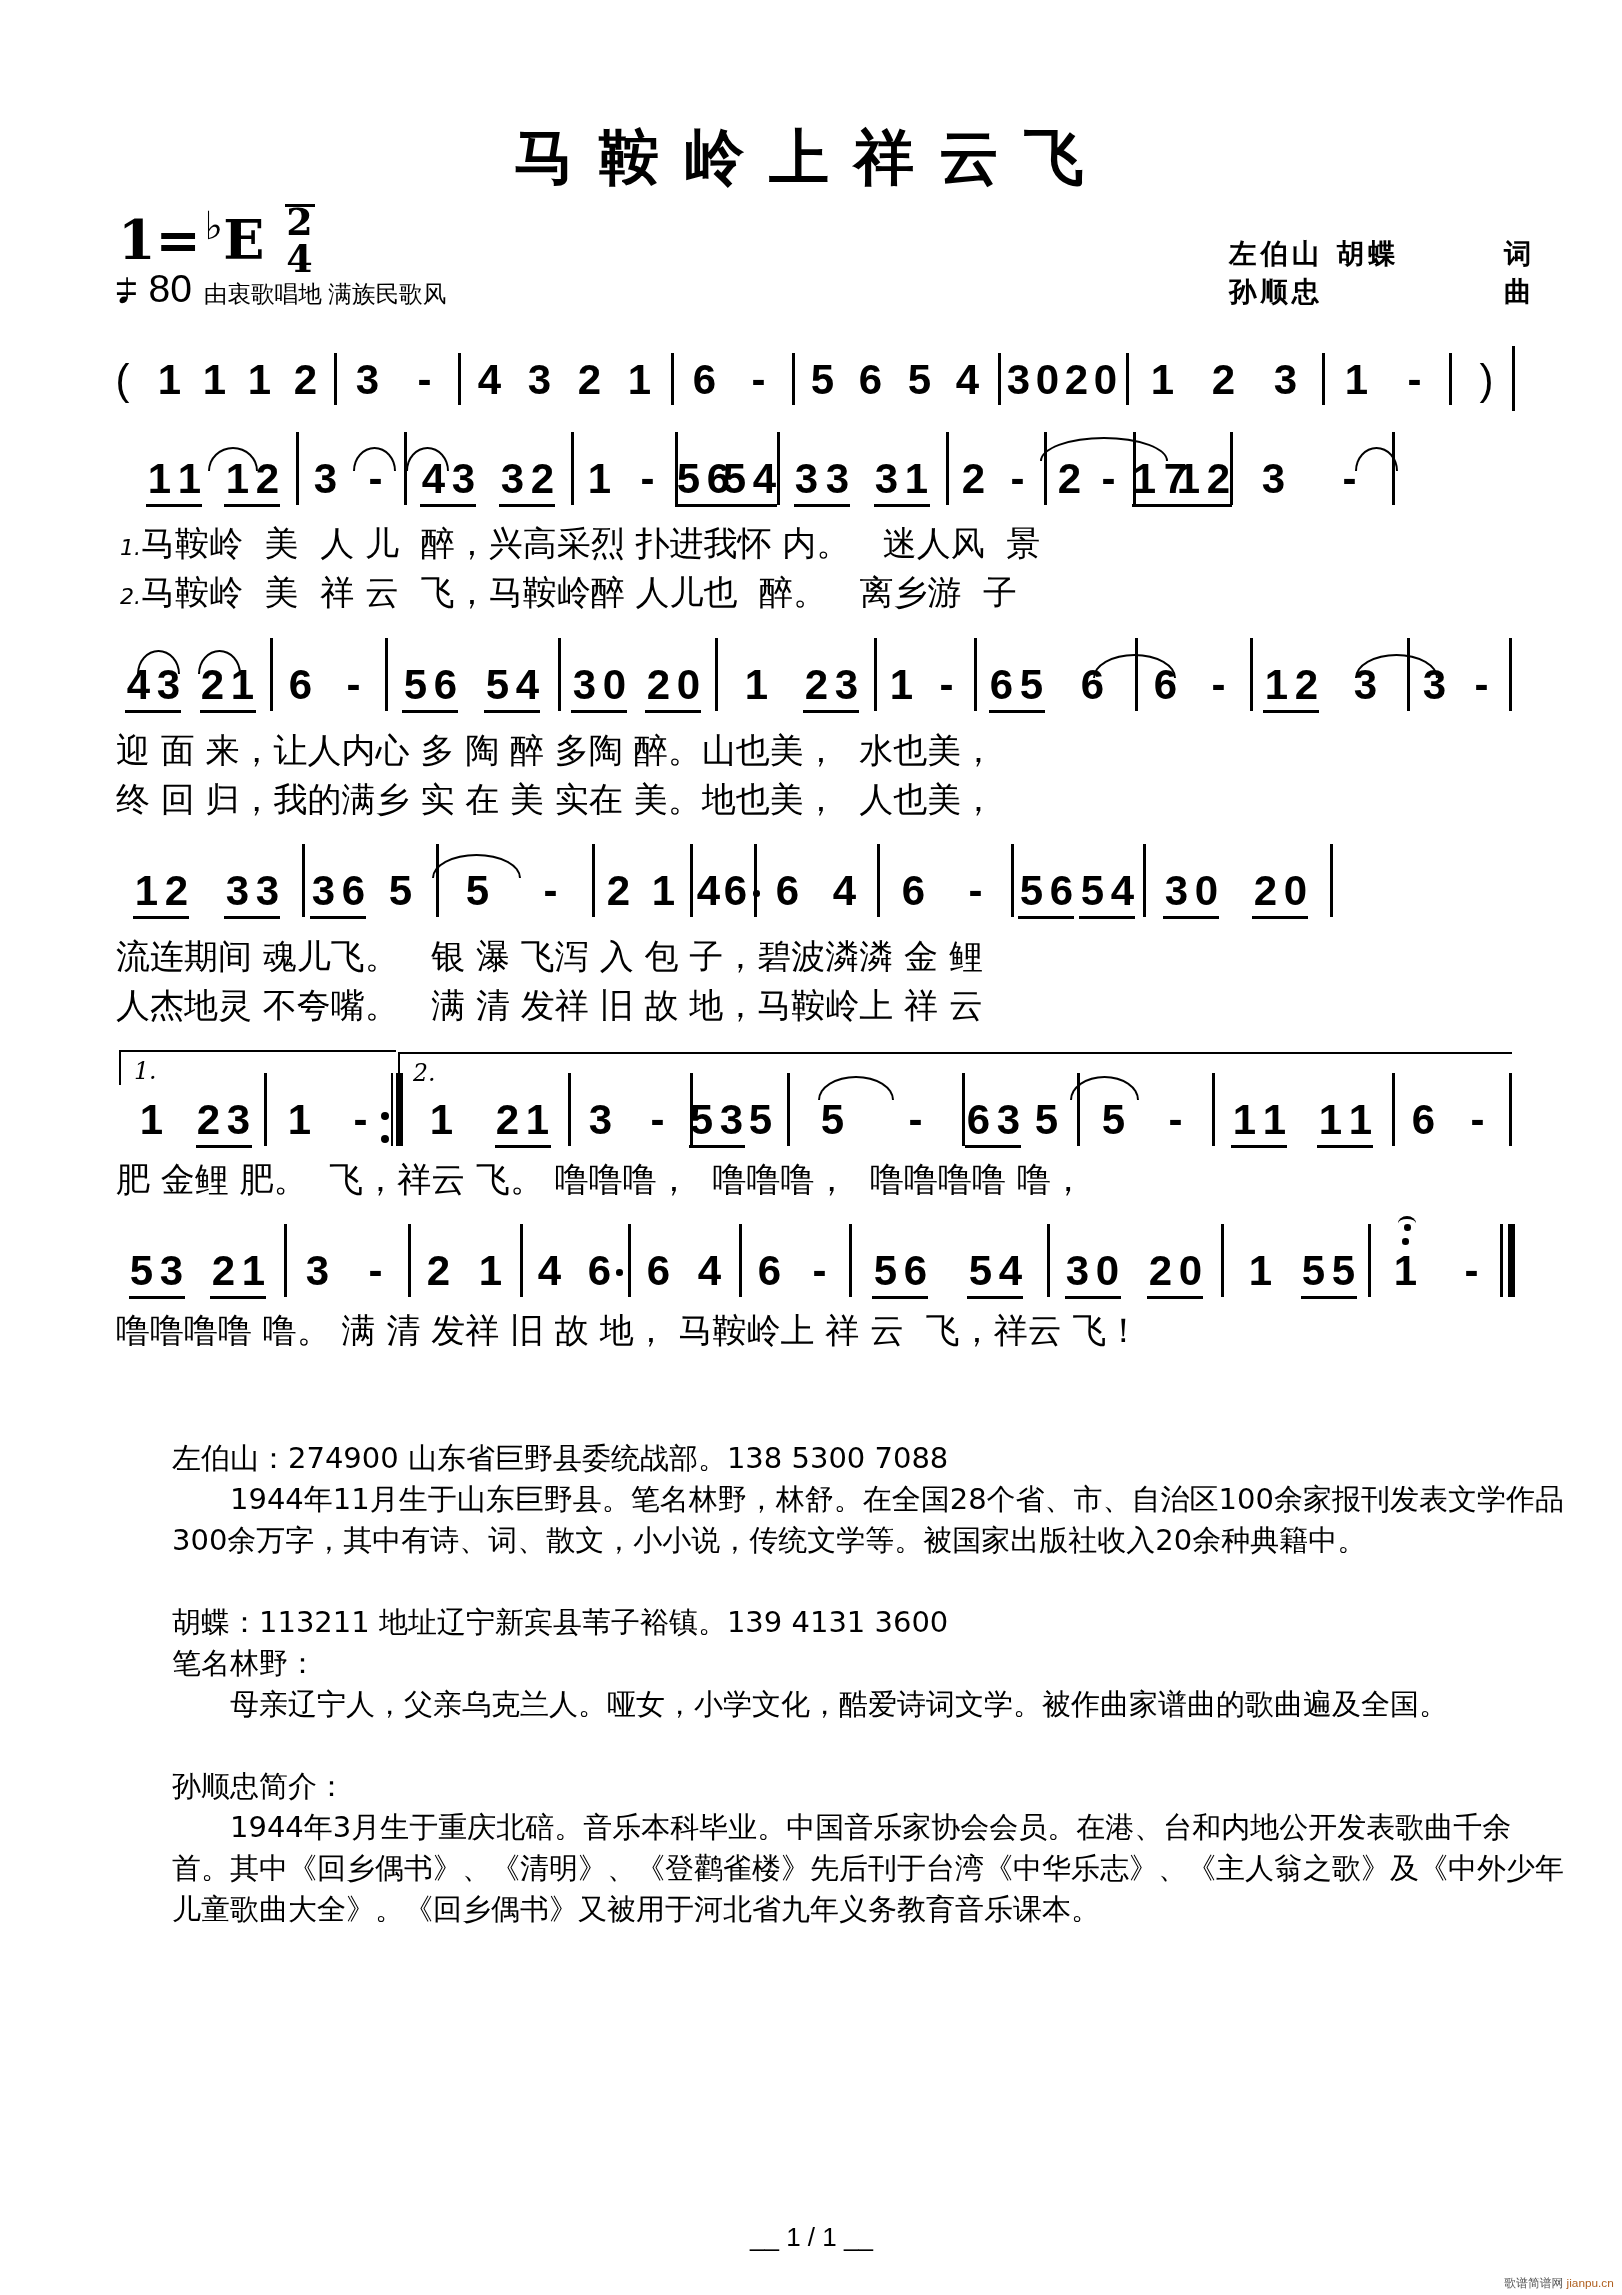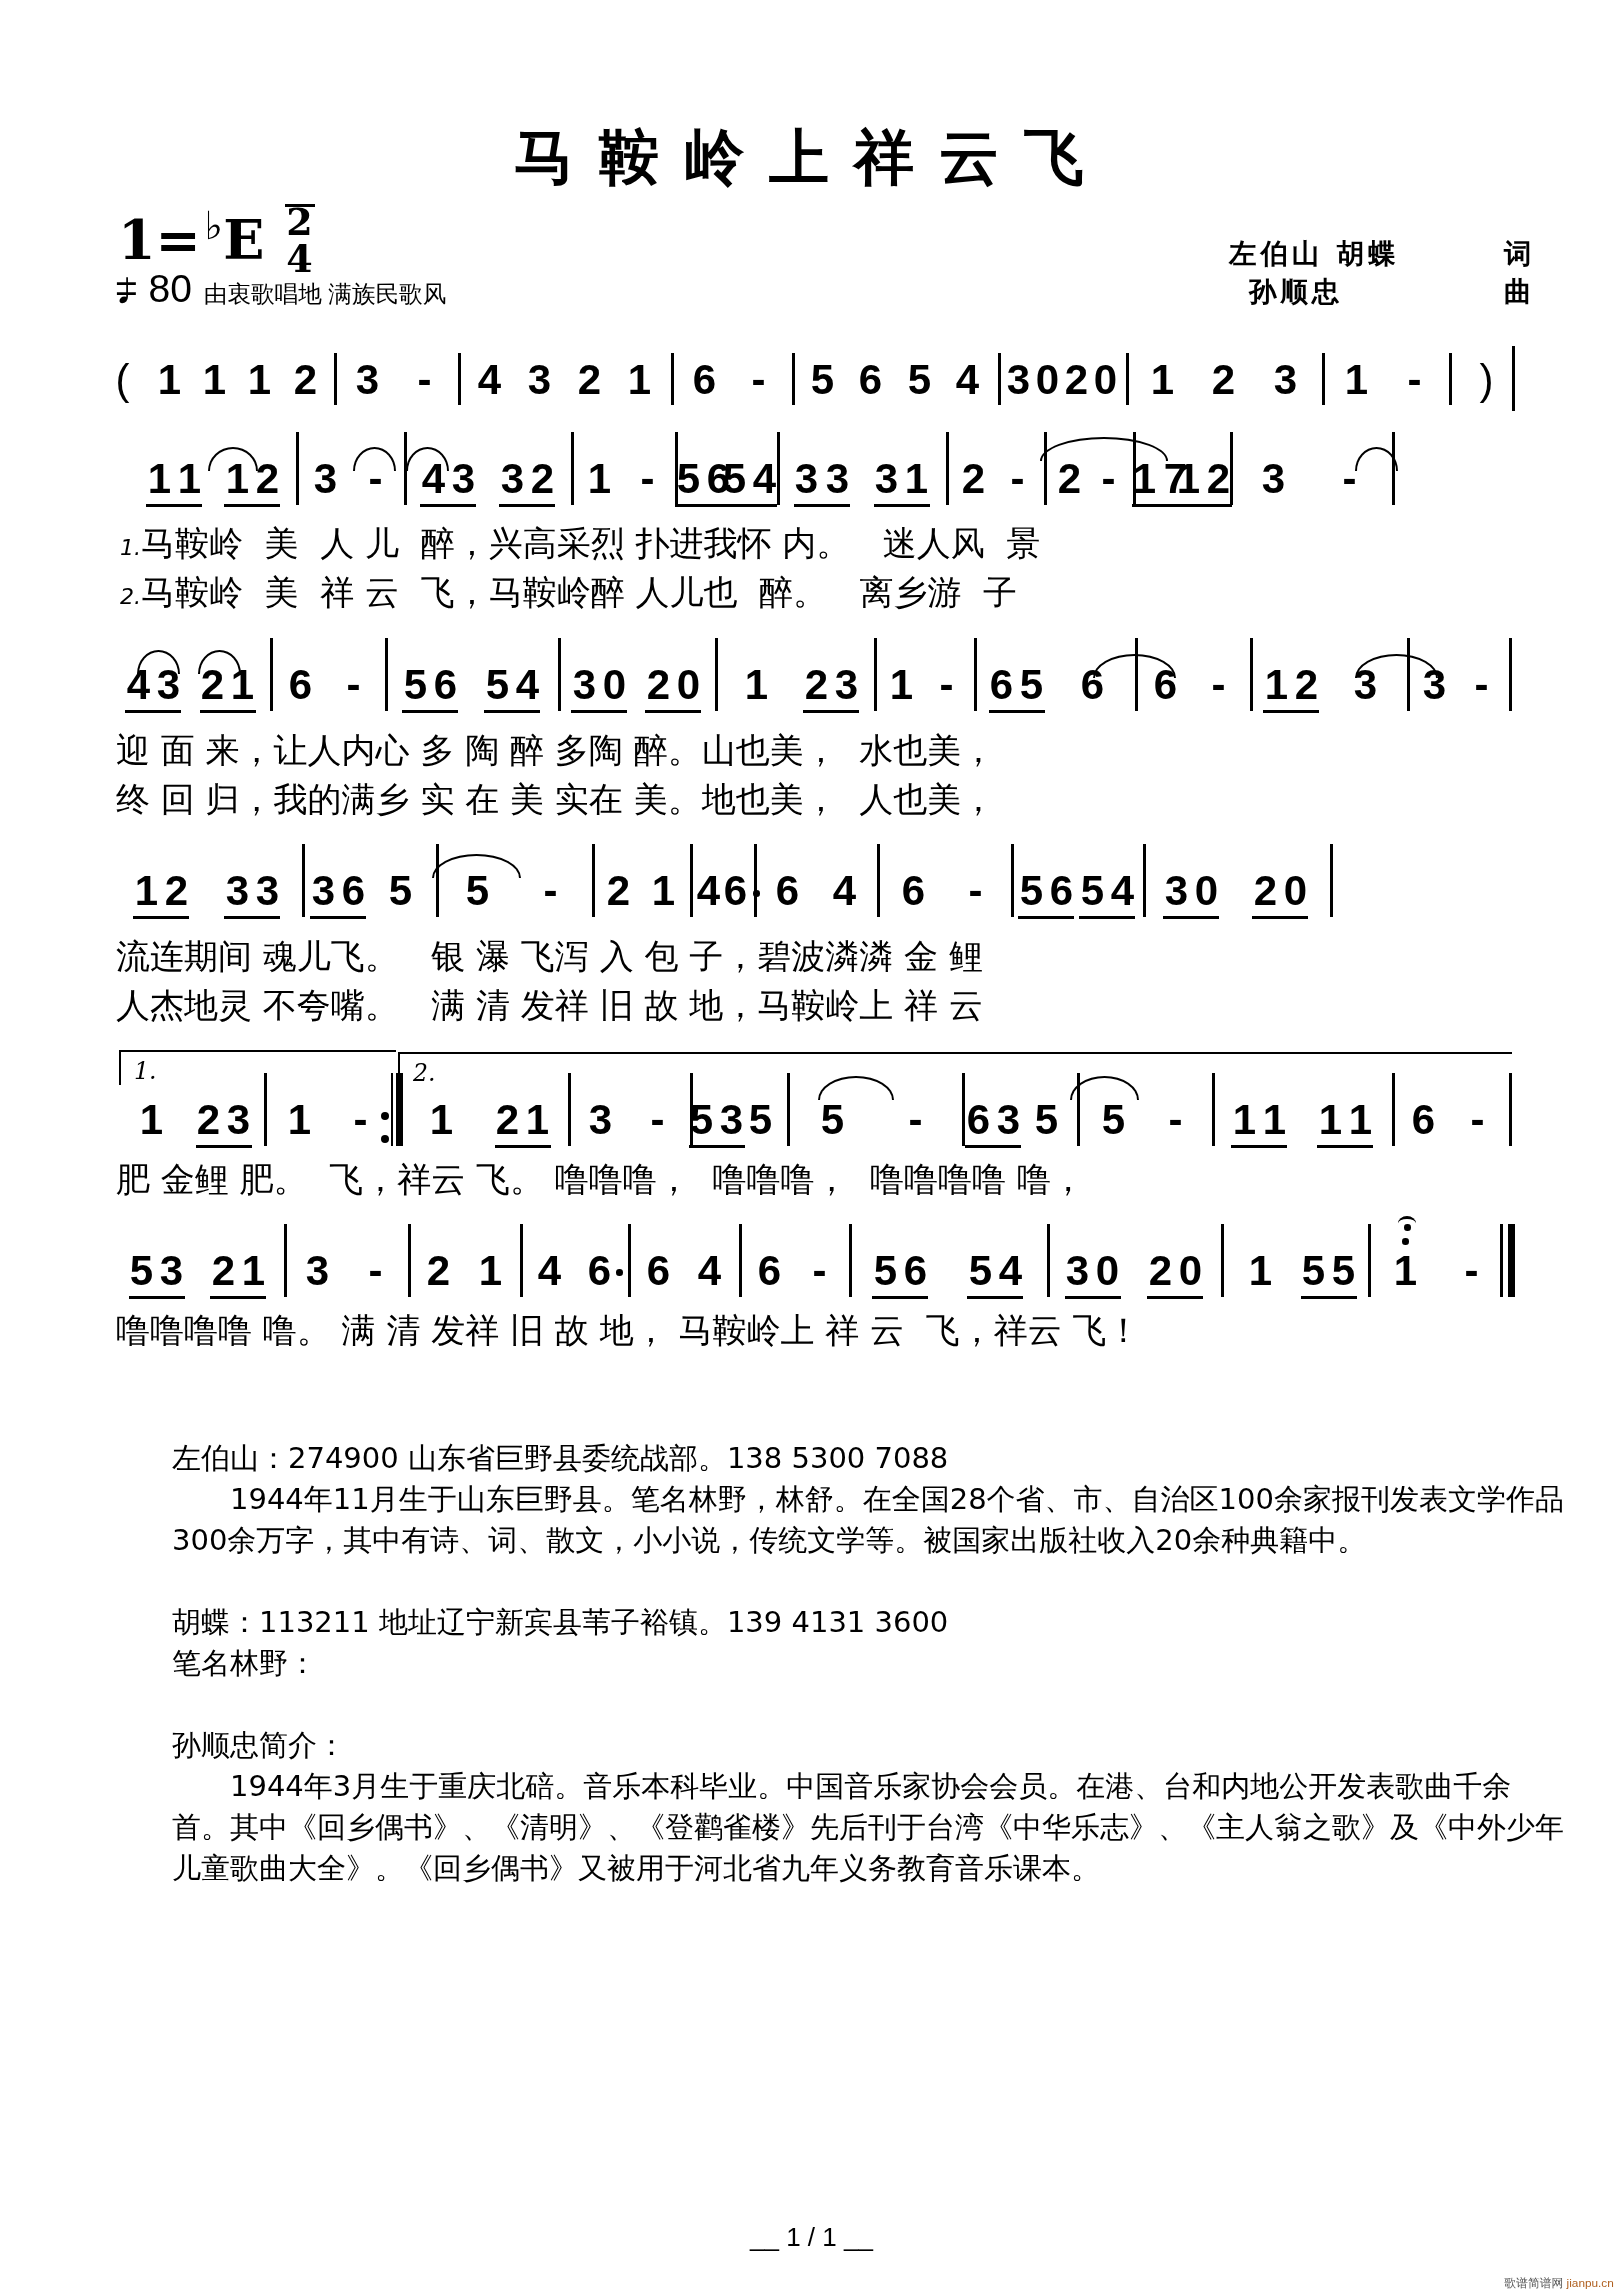--- a/index.html
+++ b/index.html
@@ -53,21 +53,21 @@
   <span class="note">♩</span>
   <span>= 80</span>
   <span class="desc">由衷歌唱地  满族民歌风</span>
 </div>
 
 <div class="abs credit" style="left:1229px;top:236px;">
   <span style="letter-spacing:3.9px;">左伯山  胡蝶</span>
   <span style="position:absolute;left:275px;">词</span>
 </div>
 <div class="abs credit" style="left:1229px;top:274px;">
-  <span style="letter-spacing:3.9px;margin-left:20px;">孙顺忠</span>
+  <span style="letter-spacing:3.9px;">孙顺忠</span>
   <span style="position:absolute;left:275px;">曲</span>
 </div>
 
 <div id="score">
     <div class="note" style="left: 108px; top: 359px; font-weight: normal;">(</div>
     <div class="note" style="left: 155px; top: 359px;">1</div>
     <div class="note" style="left: 200px; top: 359px;">1</div>
     <div class="note" style="left: 245px; top: 359px;">1</div>
     <div class="note" style="left: 291px; top: 359px;">2</div>
     <div class="note" style="left: 353px; top: 359px;">3</div>
@@ -364,20 +364,21 @@
     <div class="lyric" style="left: 116px; top: 1161px;">肥 金鲤 肥。  飞，祥云 飞。 噜噜噜，  噜噜噜，  噜噜噜噜 噜，</div>
     <div class="lyric" style="left: 116px; top: 1312px;">噜噜噜噜 噜。 满 清 发祥 旧 故 地， 马鞍岭上 祥 云  飞，祥云 飞！</div>
   </div>
 
 <div class="abs bio" style="top:1438px;">
   <p>左伯山：274900  山东省巨野县委统战部。138 5300 7088</p>
   <p class="indent">1944年11月生于山东巨野县。笔名林野，林舒。在全国28个省、市、自治区100余家报刊发表文学作品300余万字，其中有诗、词、散文，小小说，传统文学等。被国家出版社收入20余种典籍中。</p>
   <div class="gap"></div>
   <p>胡蝶：113211  地址辽宁新宾县苇子裕镇。139 4131 3600</p>
   <p>笔名林野：</p>
+  <p class="indent">母亲辽宁人，父亲乌克兰人。哑女，小学文化，酷爱诗词文学。被作曲家谱曲的歌曲遍及全国。</p>
   <div class="gap"></div>
   <p>孙顺忠简介：</p>
   <p class="indent">1944年3月生于重庆北碚。音乐本科毕业。中国音乐家协会会员。在港、台和内地公开发表歌曲千余首。其中《回乡偶书》、《清明》、《登鹳雀楼》先后刊于台湾《中华乐志》、《主人翁之歌》及《中外少年儿童歌曲大全》。《回乡偶书》又被用于河北省九年义务教育音乐课本。</p>
 </div>
 
 <div class="abs footer">__ 1 / 1 __</div>
 <div class="abs wm">
   <span>歌谱简谱网</span>
   <b>jianpu.cn</b>
 </div>

